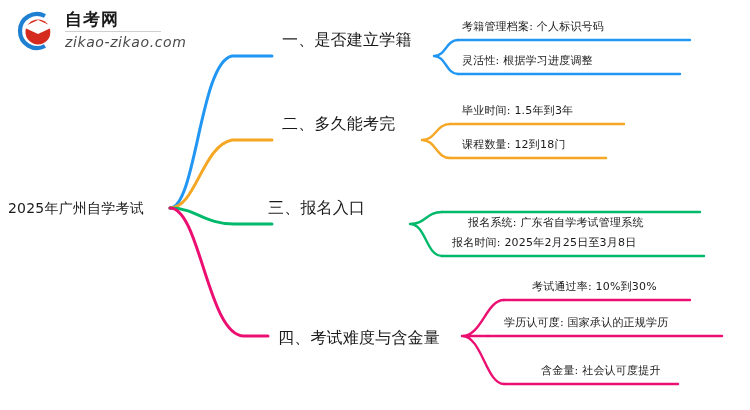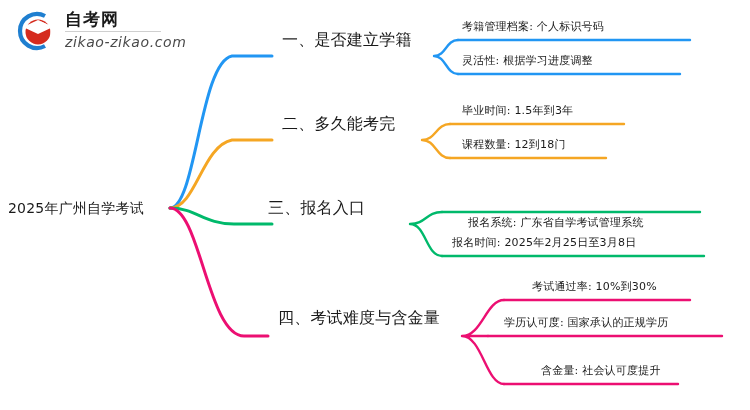--- a/index.html
+++ b/index.html
@@ -143,18 +143,18 @@
   <div class="node leaf-node" style="left:462px; top:52px;">灵活性: 根据学习进度调整</div>
 
   <div class="node branch-node" style="left:282px; top:114px;">二、多久能考完</div>
   <div class="node leaf-node" style="left:462px; top:102px;">毕业时间: 1.5年到3年</div>
   <div class="node leaf-node" style="left:462px; top:136px;">课程数量: 12到18门</div>
 
   <div class="node branch-node" style="left:268px; top:198px;">三、报名入口</div>
   <div class="node leaf-node" style="left:468px; top:190px;margin-top:24px;">报名系统: 广东省自学考试管理系统</div>
   <div class="node leaf-node" style="left:452px; top:234px;">报名时间: 2025年2月25日至3月8日</div>
 
-  <div class="node branch-node" style="left:278px; top:308px;">四、考试难度与含金量</div>
+  <div class="node branch-node" style="left:278px; top:328px;">四、考试难度与含金量</div>
   <div class="node leaf-node" style="left:524px; top:278px;margin-left:8px;">考试通过率: 10%到30%</div>
   <div class="node leaf-node" style="left:504px; top:314px;">学历认可度: 国家承认的正规学历</div>
   <div class="node leaf-node" style="left:541px; top:362px;">含金量: 社会认可度提升</div>
 
 </div>
 
 </body></html>

